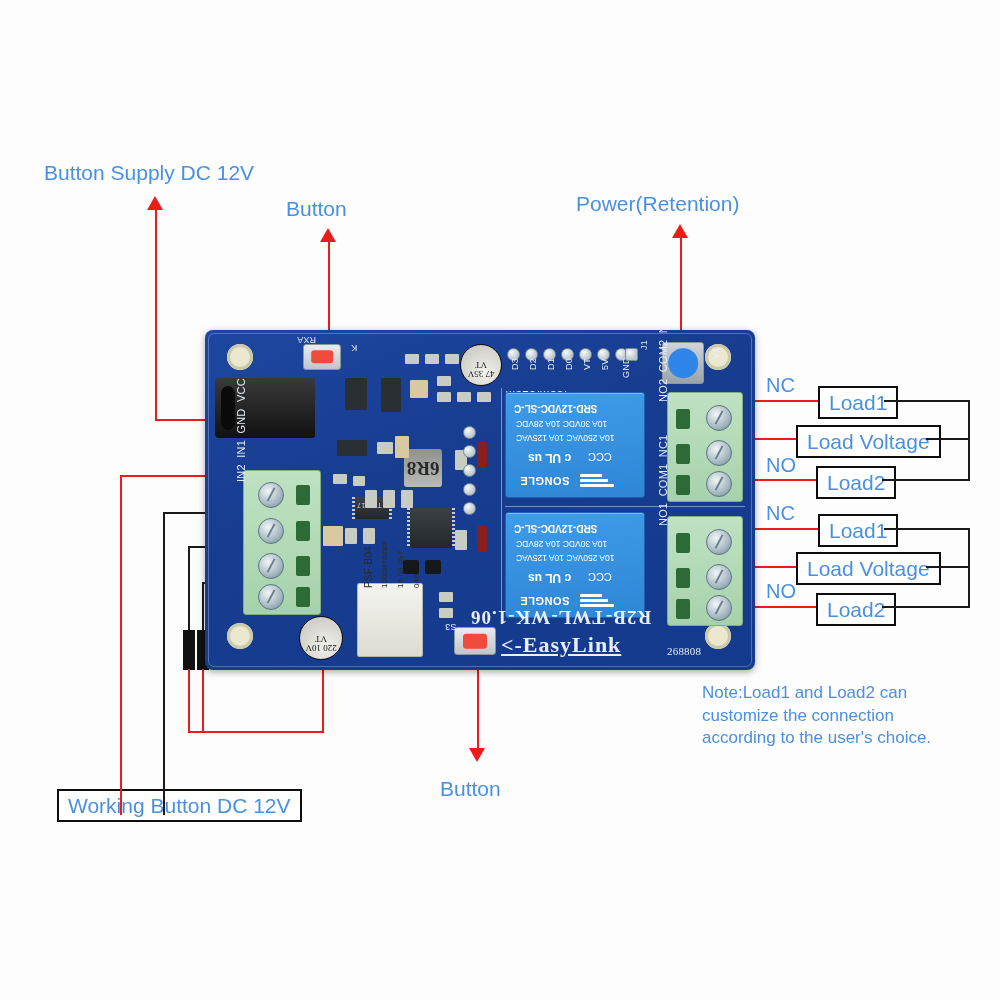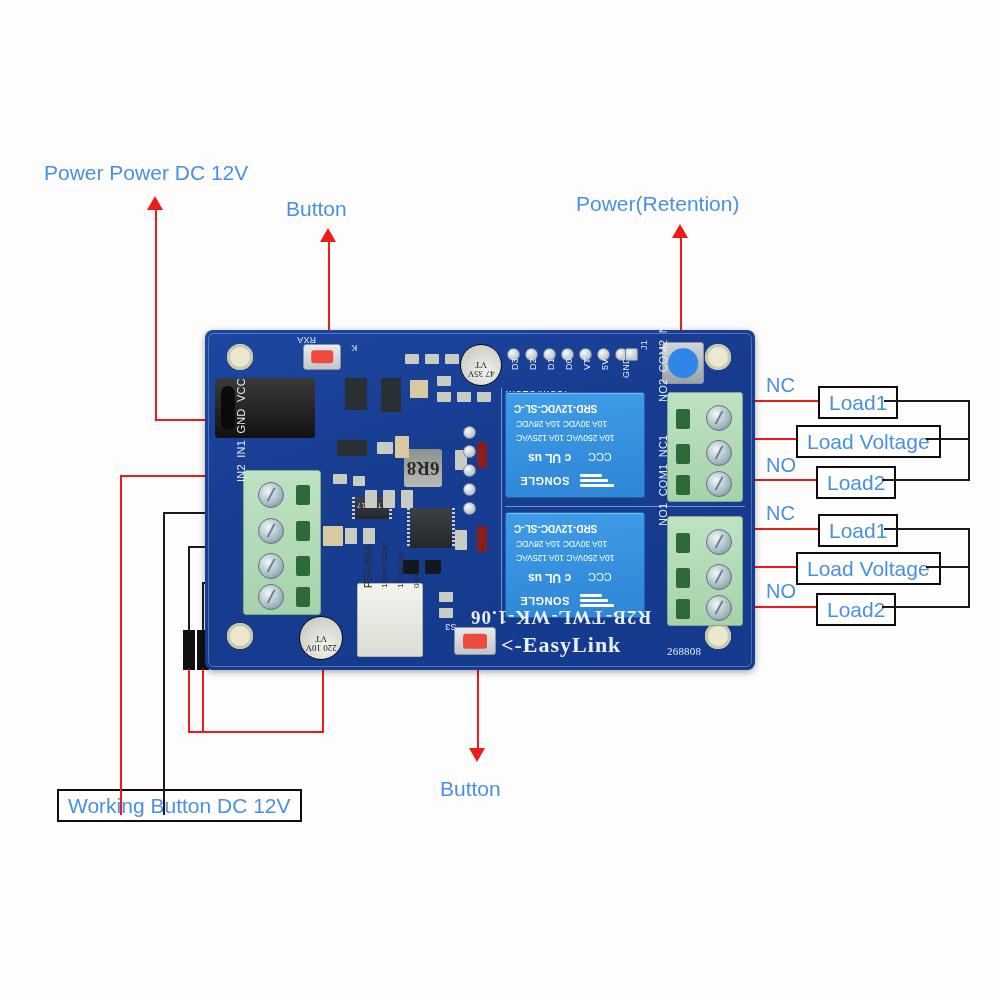--- a/index.html
+++ b/index.html
@@ -182,30 +182,33 @@
   .pad{ width:13px; height:13px; border-radius:50%;
         background:radial-gradient(circle at 35% 32%,#f7f9fa,#b9c6cd 70%); border:1px solid #7b8b94;}
   .vpads{ position:absolute; display:flex; flex-direction:column; gap:6px;}
   .divider{ position:absolute; background:rgba(220,232,255,.5); }
 </style>
 </head>
 <body>
 
 <div id="stage">
 
-  <div class="anno" style="left:44px; top:161px;">Power Power DC 12V</div>
+  <div class="anno" style="left:44px; top:161px;">Button Supply DC 12V</div>
 
   <div class="anno" style="left:286px; top:197px;">Button</div>
 
   <div class="anno" style="left:576px; top:192px;">Power(Retention)</div>
 
   <div class="anno" style="left:440px; top:777px;">Button</div>
 
   <div class="anno boxed" style="left:57px; top:789px;">Working Button DC 12V</div>
 
+  <div class="note" style="left:702px; top:682px;">Note:Load1 and Load2 can
+customize the connection
+according to the user's choice.</div>
 
   <div class="vline" style="left:155px; top:208px; height:212px;"></div>
   <div class="arrow-up" style="left:147px; top:196px;"></div>
   <div class="hline" style="left:155px; top:419px; width:135px;"></div>
 
   <div class="vline" style="left:328px; top:240px; height:120px;"></div>
   <div class="arrow-up" style="left:320px; top:228px;"></div>
 
   <div class="vline" style="left:680px; top:236px; height:122px;"></div>
   <div class="arrow-up" style="left:672px; top:224px;"></div>
@@ -388,21 +391,21 @@
       <div class="screw" style="left:38px; top:12px;"></div>
       <div class="screw" style="left:38px; top:47px;"></div>
       <div class="screw" style="left:38px; top:78px;"></div>
       <div class="tslot" style="left:8px; top:16px;"></div>
       <div class="tslot" style="left:8px; top:51px;"></div>
       <div class="tslot" style="left:8px; top:82px;"></div>
     </div>
     <div class="silk" style="left:452px; top:196px; transform:rotate(-90deg); transform-origin:left top; font-size:11px;">NO1&nbsp; COM1&nbsp; NC1</div>
 
     <div class="silk big" style="left:265px; top:276px; transform:rotate(180deg);">R2B-TWL-WK-1.06</div>
-    <div class="silk big" style="left:296px; top:302px; font-size:22px;">&lt;-EasyLink</div>
+    <div class="silk big" style="left:296px; top:302px; font-size:22px;text-decoration:underline;">&lt;-EasyLink</div>
     <div class="silk" style="left:462px; top:315px; font-size:11px; font-family:'Liberation Serif',serif;">268808</div>
 
     <div class="divider" style="left:300px; top:176px; width:240px; height:1px;"></div>
     <div class="divider" style="left:296px; top:58px; width:1px; height:234px;"></div>
 
     <div class="smd dark" style="left:140px; top:48px; width:22px; height:32px;"></div>
     <div class="smd dark" style="left:176px; top:48px; width:20px; height:34px;"></div>
     <div class="smd tan" style="left:205px; top:50px; width:18px; height:18px;"></div>
     <div class="smd" style="left:232px; top:46px; width:14px; height:10px;"></div>
     <div class="smd" style="left:232px; top:62px; width:14px; height:10px;"></div>

